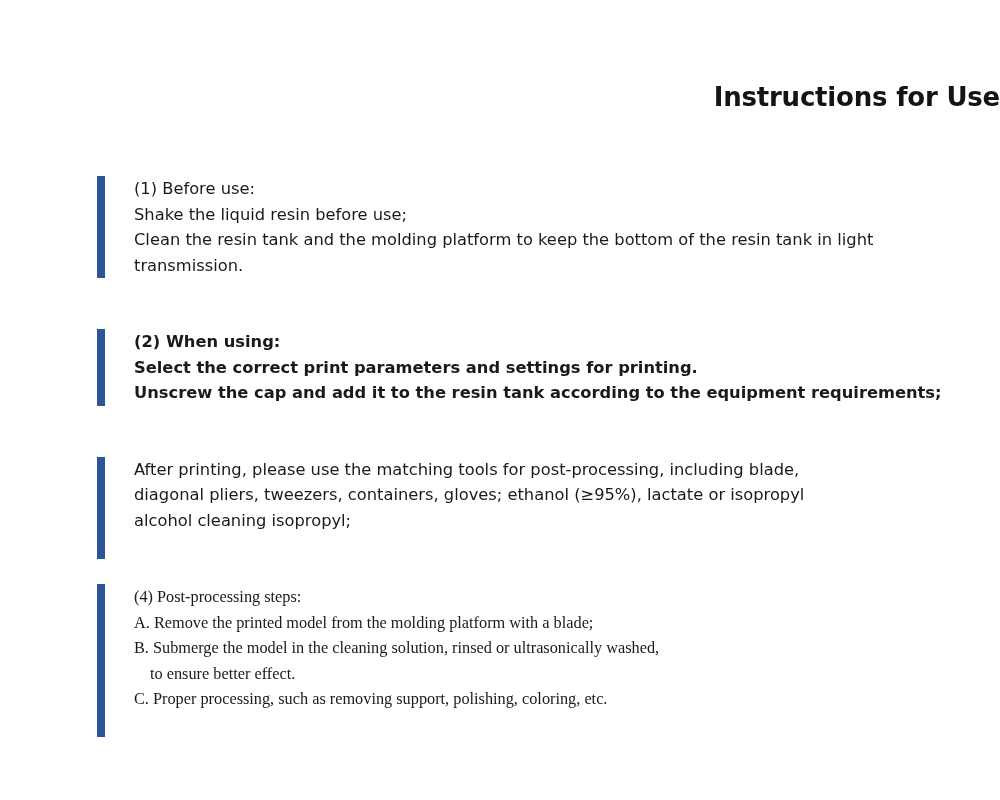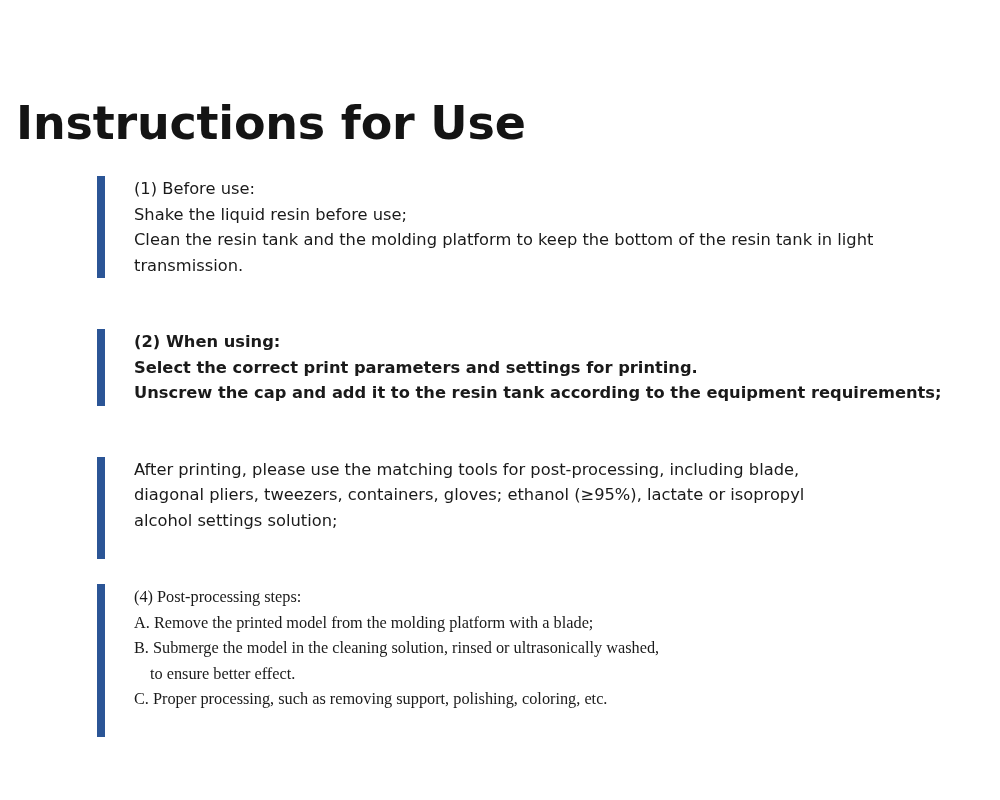--- a/index.html
+++ b/index.html
@@ -18,26 +18,26 @@
 
   .page {
     width: 1000px;
     height: 800px;
     position: relative;
     background: #ffffff;
     box-sizing: border-box;
   }
 
   .doc-title {
-    text-align: left;
-    font-size: 46px;
+    text-align: right;
+    font-size: 26px;
     font-weight: bold;
     letter-spacing: -0.2px;
     color: #141414;
-    margin: 16px;
+    margin: 0;
     padding-top: 84px;
     line-height: 1.0;
   }
 
   .sections {
     position: absolute;
     top: 160px;
     left: 0;
     width: 1000px;
   }
@@ -52,20 +52,21 @@
     position: absolute;
     left: 97px;
     width: 8px;
     background: #2b5596;
     top: 0;
   }
 
   .lines {
     font-size: 16.3px;
     line-height: 25.5px;
+    margin-top: 16px;
   }
 
   .line {
     white-space: pre;
     color: #1a1a1a;
   }
 
   .line.indent {
     padding-left: 16px;
   }
@@ -102,21 +103,21 @@
         <div class="line">Select the correct print parameters and settings for printing.</div>
         <div class="line">Unscrew the cap and add it to the resin tank according to the equipment requirements;</div>
       </div>
     </div>
 
     <div class="section" id="sec-3">
       <div class="bar" style="background: rgb(43, 85, 150); height: 102px; top: 0px;"></div>
       <div class="lines">
         <div class="line">After printing, please use the matching tools for post-processing, including blade,</div>
         <div class="line">diagonal pliers, tweezers, containers, gloves; ethanol (≥95%), lactate or isopropyl</div>
-        <div class="line">alcohol settings solution;</div>
+        <div class="line">alcohol cleaning isopropyl;</div>
       </div>
     </div>
 
     <div class="section" id="sec-4">
       <div class="bar" style="background: rgb(43, 85, 150); height: 153px; top: 0px;"></div>
       <div class="lines">
         <div class="line">(4) Post-processing steps:</div>
         <div class="line">A. Remove the printed model from the molding platform with a blade;</div>
         <div class="line">B. Submerge the model in the cleaning solution, rinsed or ultrasonically washed,</div>
         <div class="line indent">to ensure better effect.</div>

